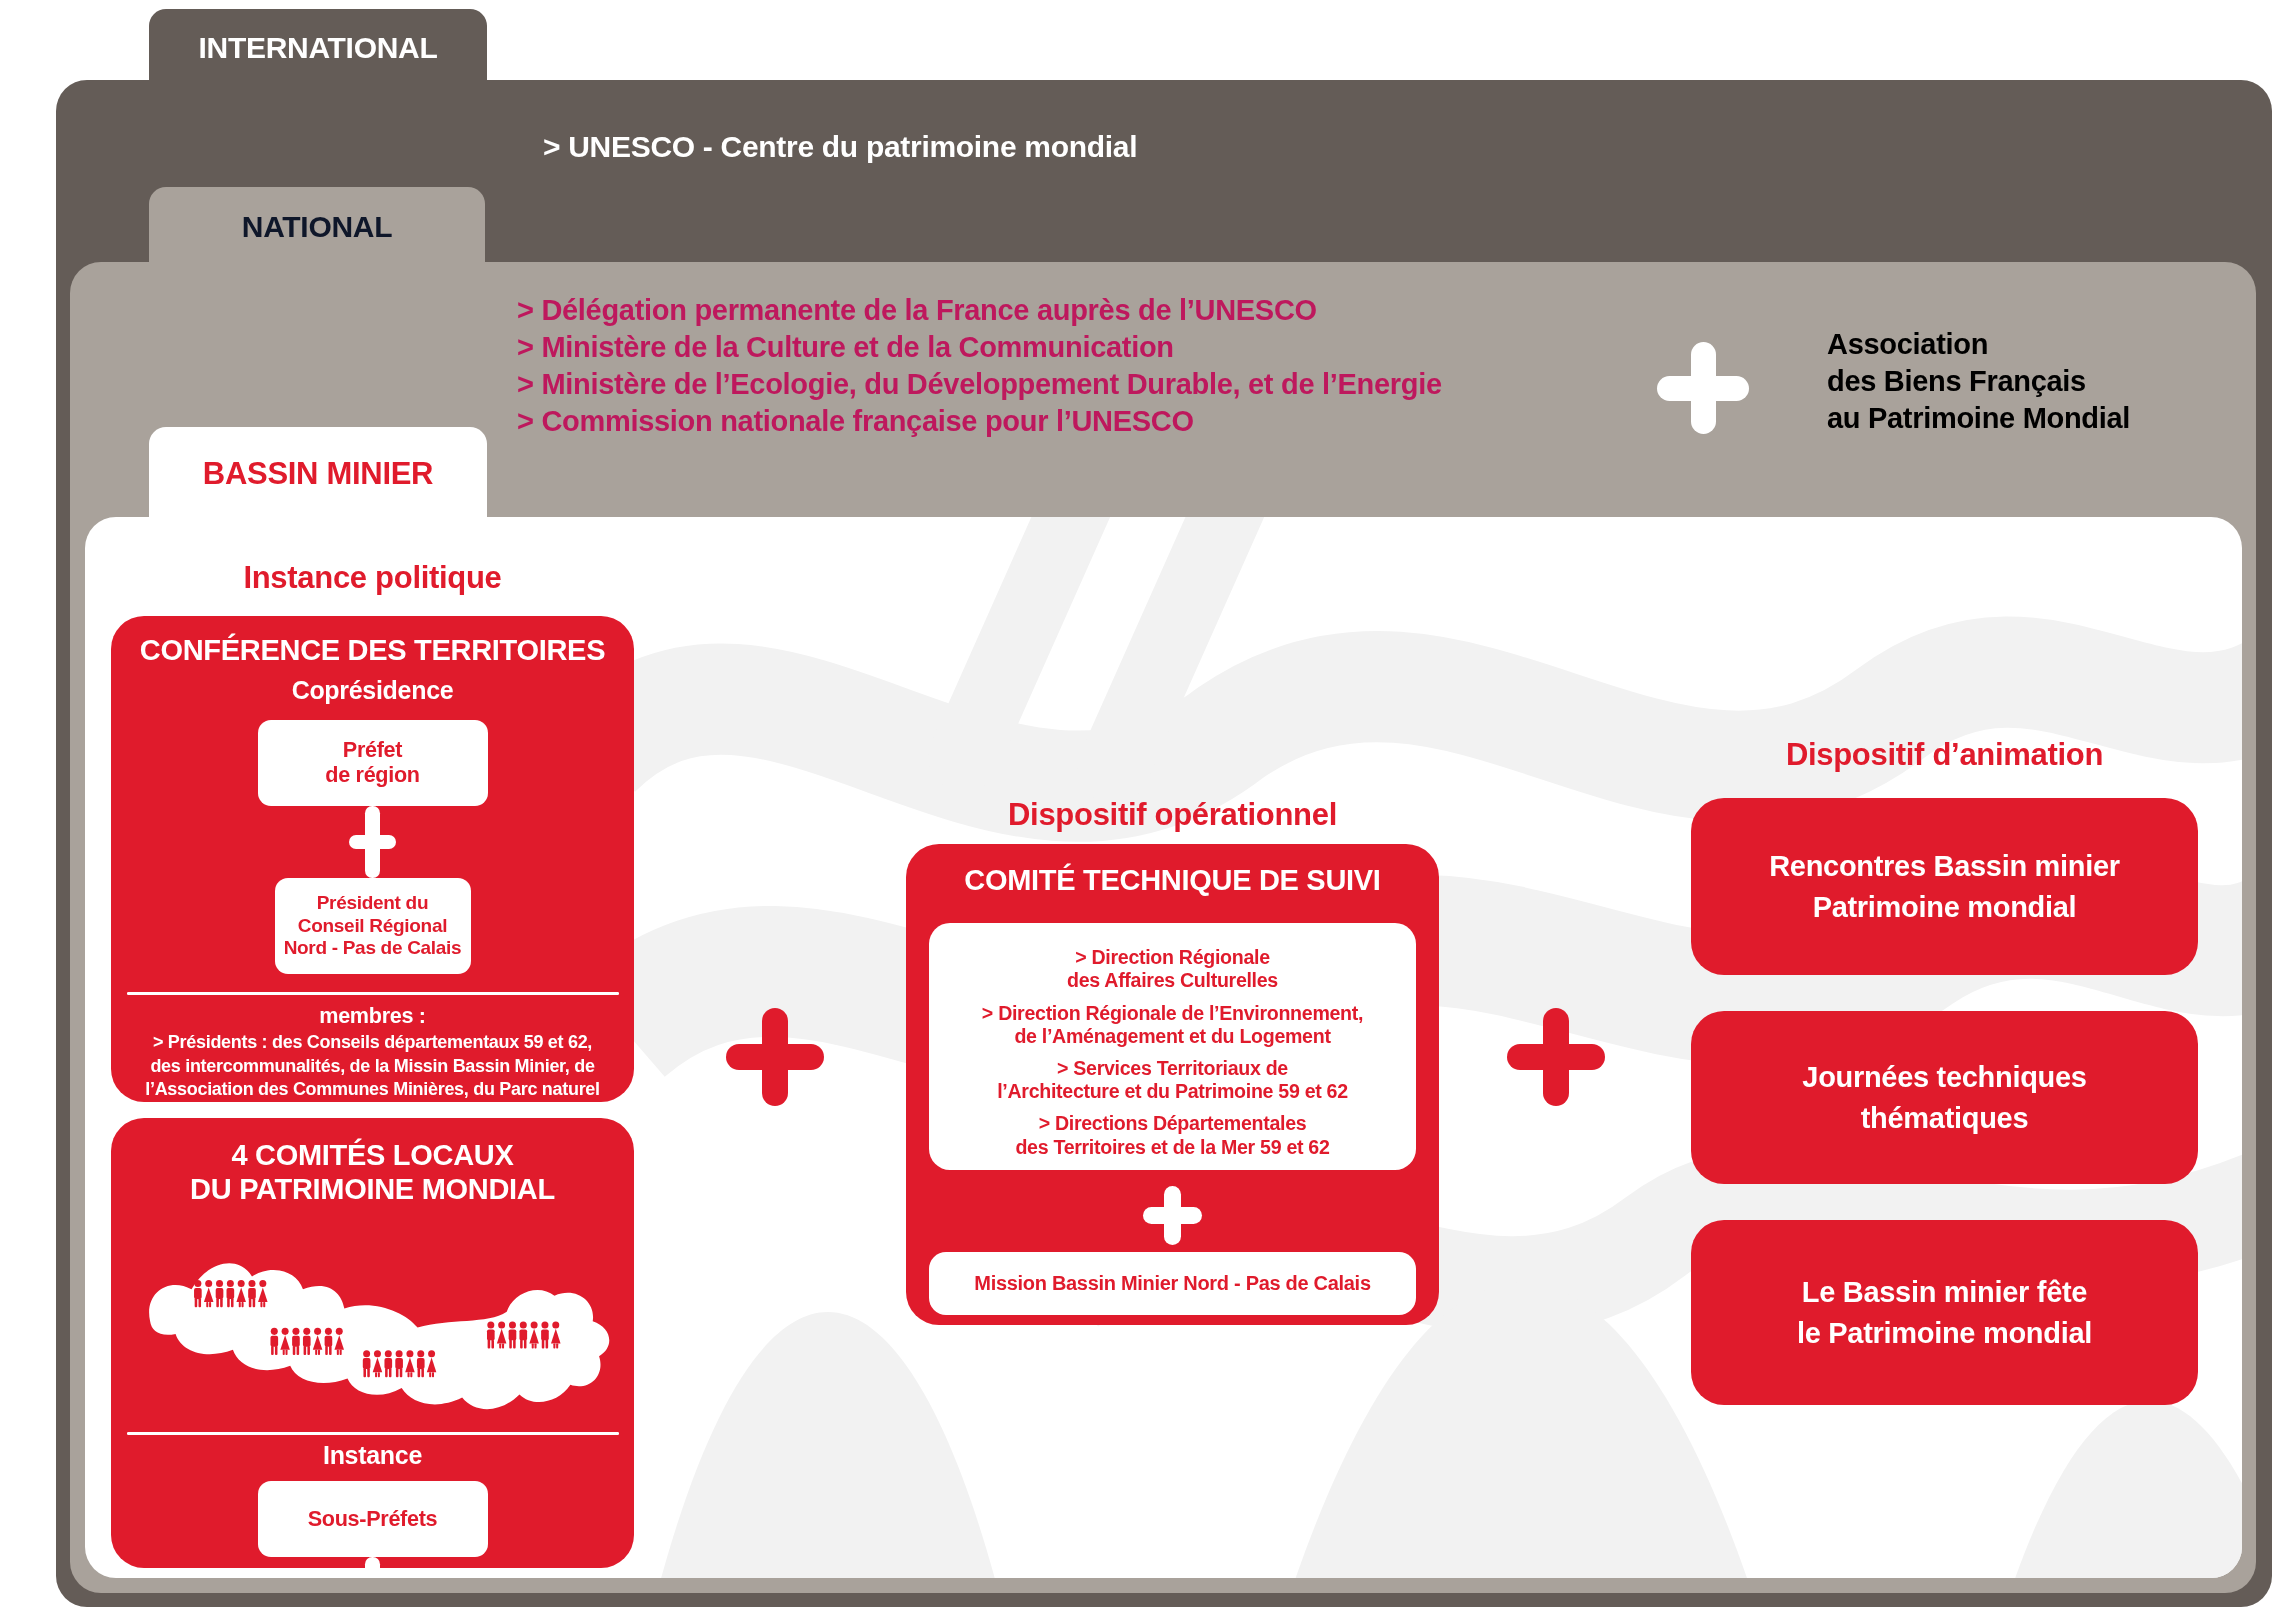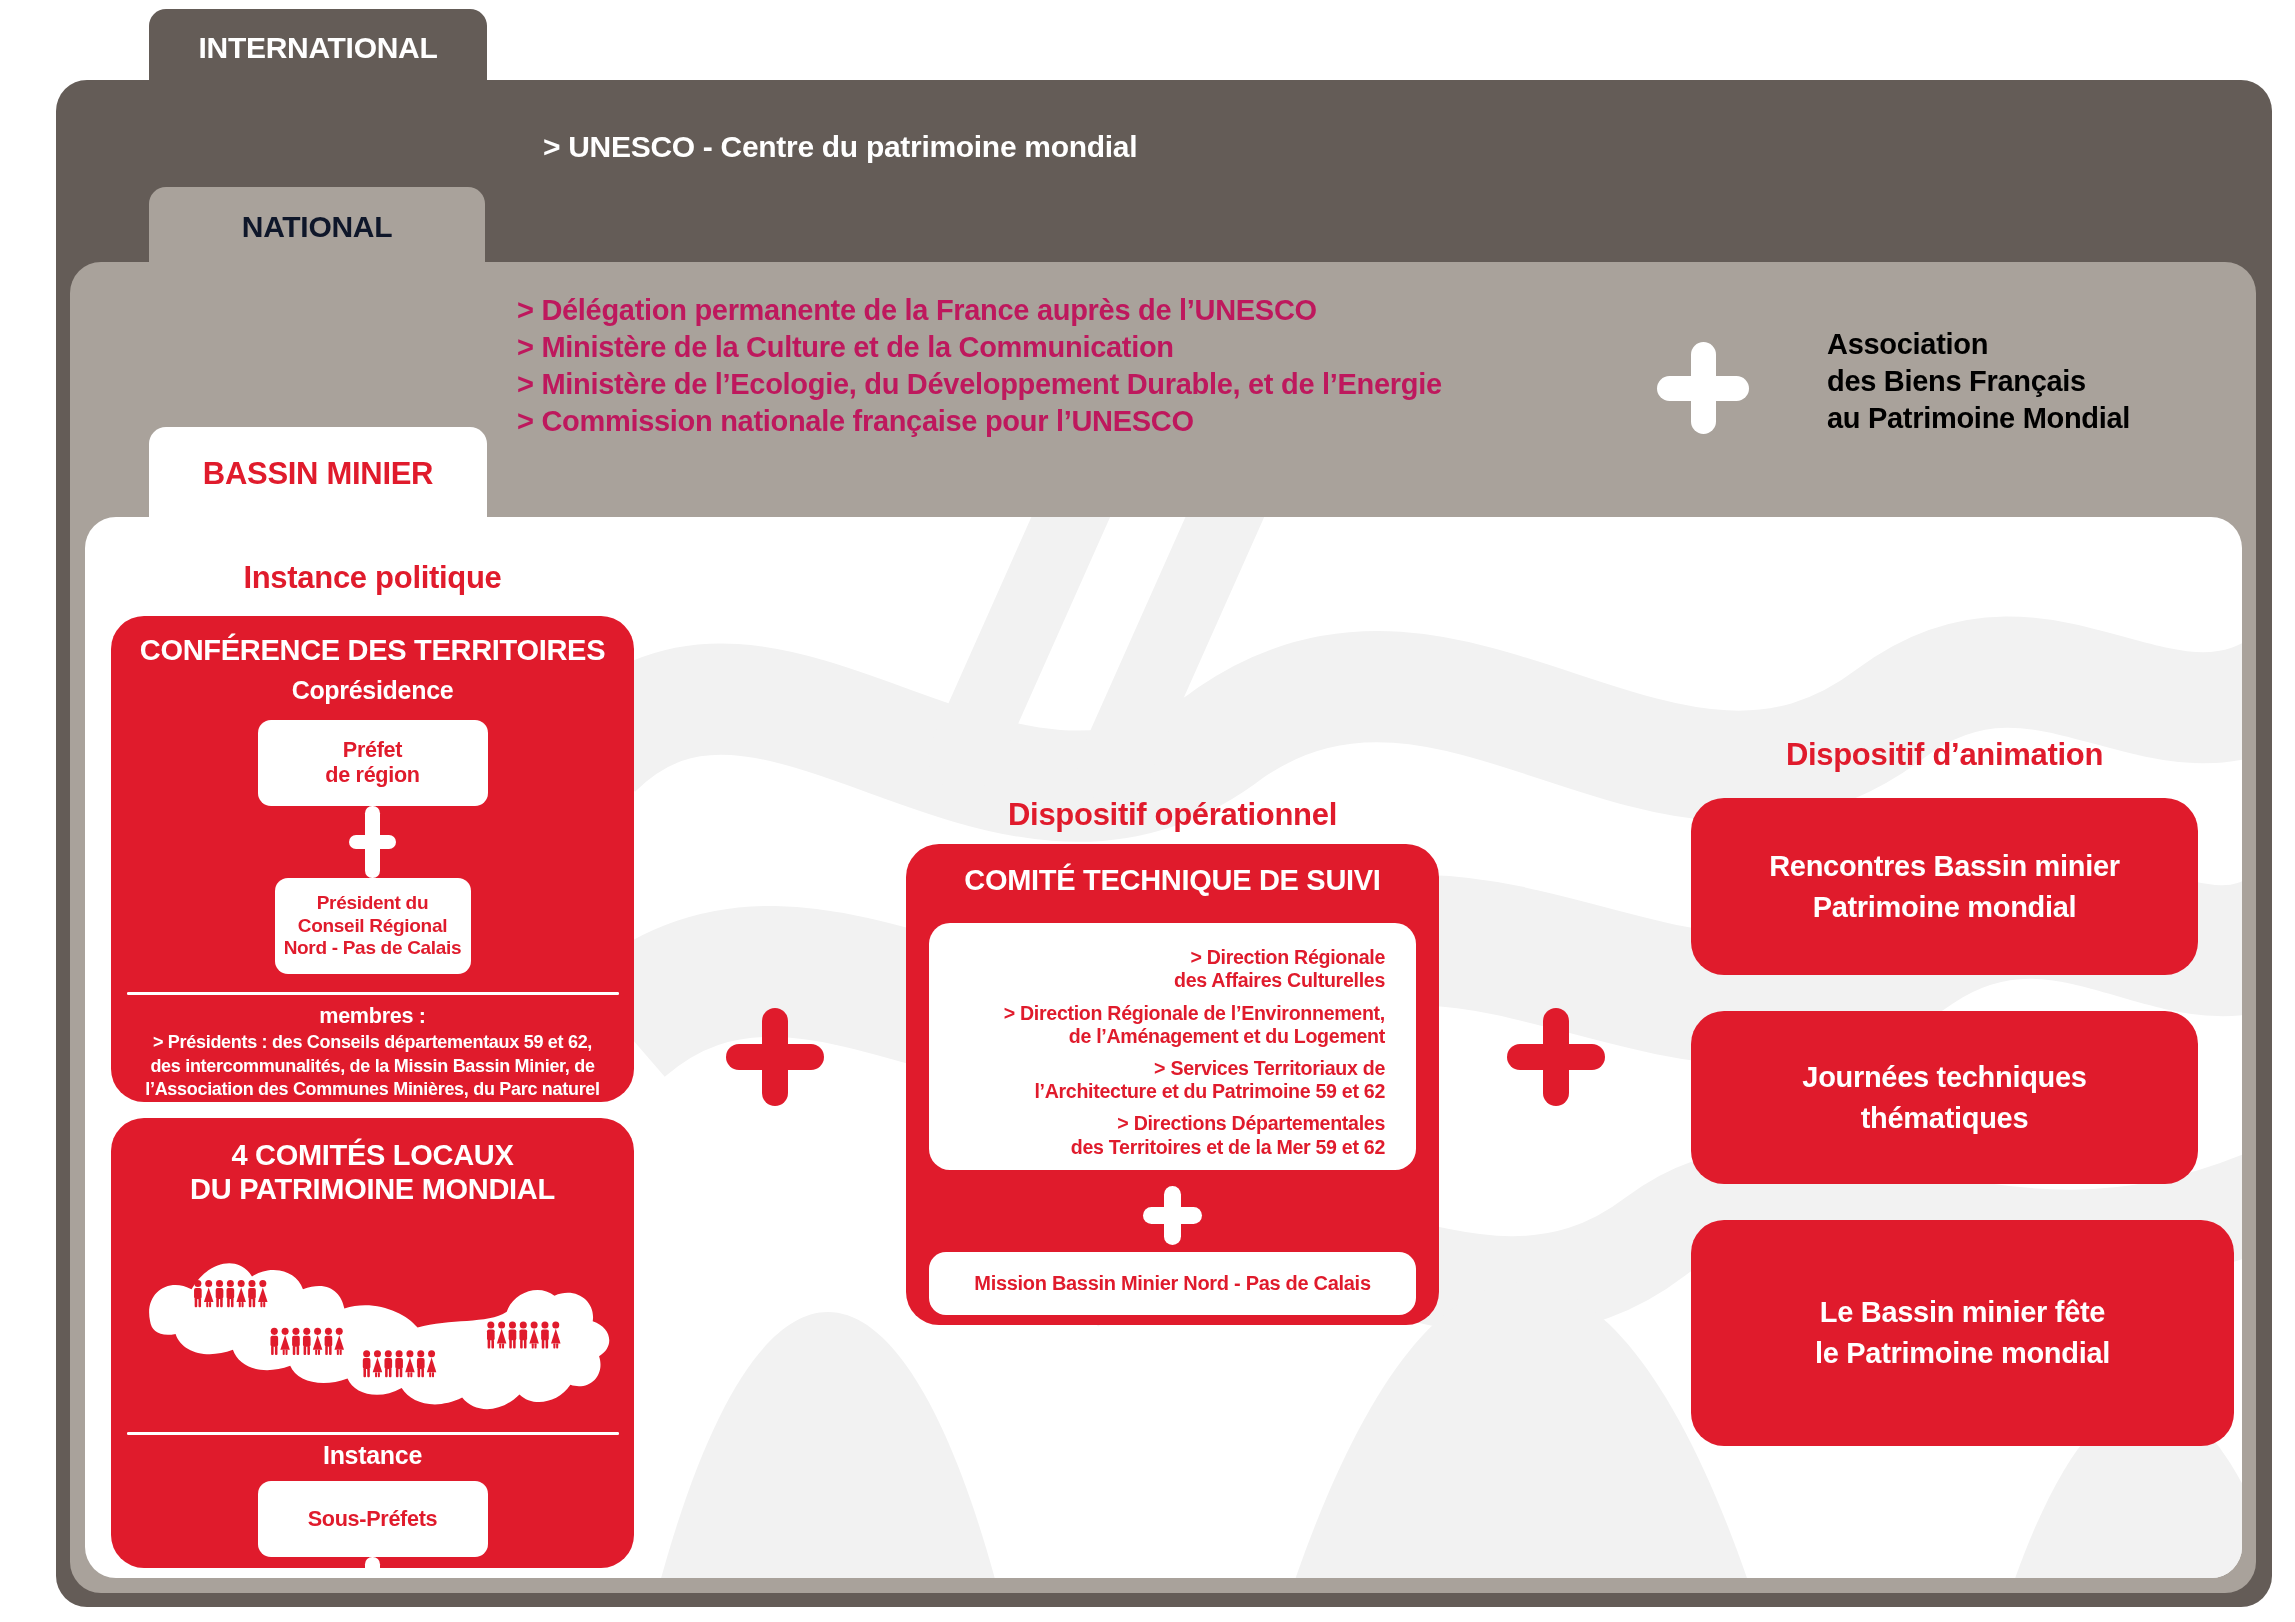--- a/index.html
+++ b/index.html
@@ -181,21 +181,21 @@
       </div>
     </div>
 
     <div class="plus" style="left:641px;top:491px;width:98px;height:98px;--t:26px;--c:#e01b2c;"></div>
 
     <div class="heading" style="left:826px;top:280px;width:523px;">Dispositif opérationnel</div>
 
     <div class="redbox" style="left:821px;top:327px;width:533px;height:481px;">
       <div class="white-title" style="margin-top:19.6px;font-size:29px;">COMITÉ TECHNIQUE DE SUIVI</div>
       <div style="margin:26px auto 16px;width:487px;height:247px;background:#ffffff;border-radius:21px;
-                  box-sizing:border-box;padding:23.6px 31px;text-align:right;">
+                  box-sizing:border-box;padding:23.6px 31px;text-align:center;">
         <div class="pre" style="color:#e01b2c;font-weight:bold;font-size:19.6px;line-height:1.18;margin-bottom:9.2px;">&gt; Direction Régionale
 des Affaires Culturelles</div>
         <div class="pre" style="color:#e01b2c;font-weight:bold;font-size:19.6px;line-height:1.18;margin-bottom:9.2px;">&gt; Direction Régionale de l’Environnement,
 de l’Aménagement et du Logement</div>
         <div class="pre" style="color:#e01b2c;font-weight:bold;font-size:19.6px;line-height:1.18;margin-bottom:9.2px;">&gt; Services Territoriaux de
 l’Architecture et du Patrimoine 59 et 62</div>
         <div class="pre" style="color:#e01b2c;font-weight:bold;font-size:19.6px;line-height:1.18;">&gt; Directions Départementales
 des Territoires et de la Mer 59 et 62</div>
       </div>
       <div class="plus plus-inline" style="width:59px;height:59px;margin:6.5px auto 0;--t:17px;--c:#ffffff;"></div>
@@ -207,20 +207,20 @@
     <div class="heading" style="left:1598px;top:220px;width:523px;">Dispositif d’animation</div>
 
     <div class="redbox" style="left:1606px;top:281px;width:507px;height:177px;">
       <div class="rbox-label">Rencontres Bassin minier
 Patrimoine mondial</div>
     </div>
     <div class="redbox" style="left:1606px;top:494px;width:507px;height:173px;">
       <div class="rbox-label">Journées techniques
 thématiques</div>
     </div>
-    <div class="redbox" style="left:1606px;top:703px;width:507px;height:226px;padding-left:36px;">
+    <div class="redbox" style="left:1606px;top:703px;width:507px;height:185px;">
       <div class="rbox-label">Le Bassin minier fête
 le Patrimoine mondial</div>
     </div>
 
   </div>
 </div>
 
 
 </body></html>

